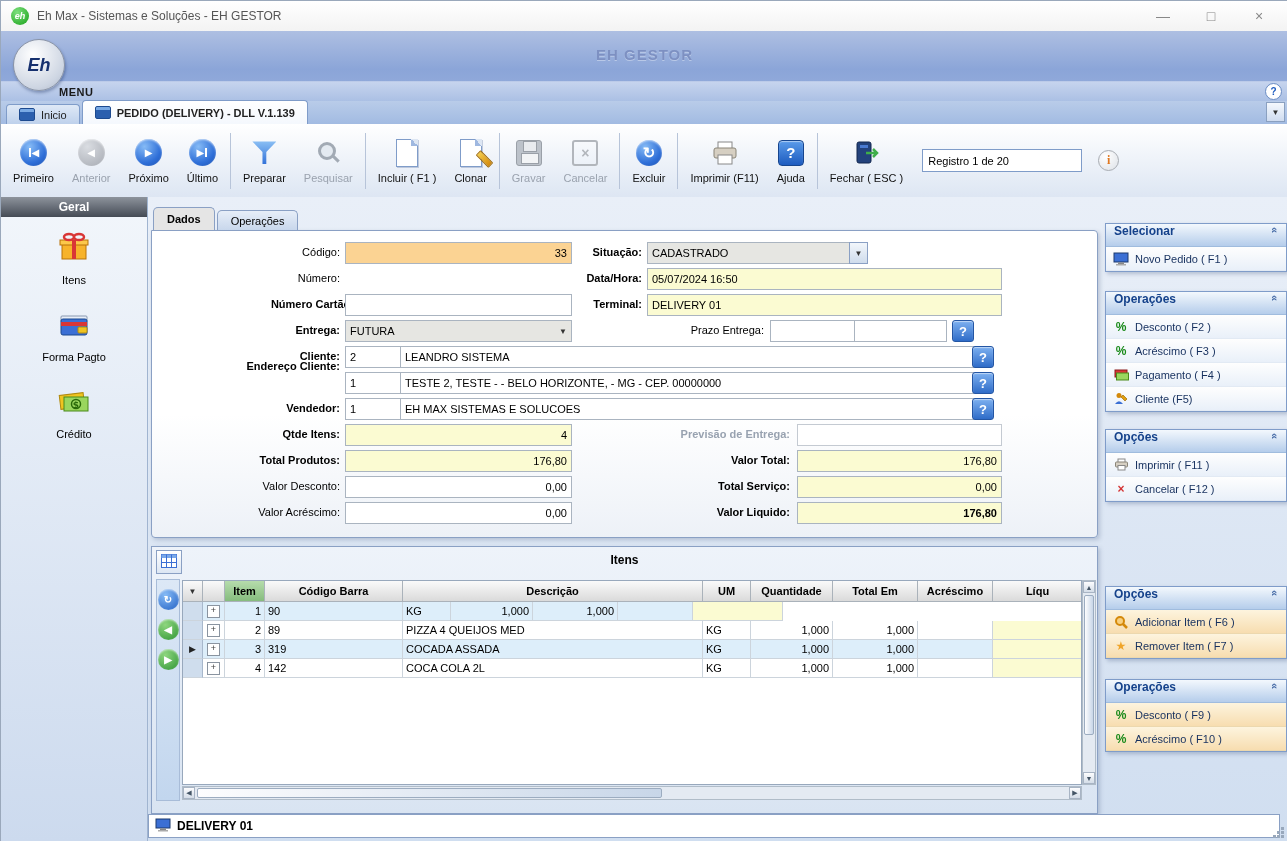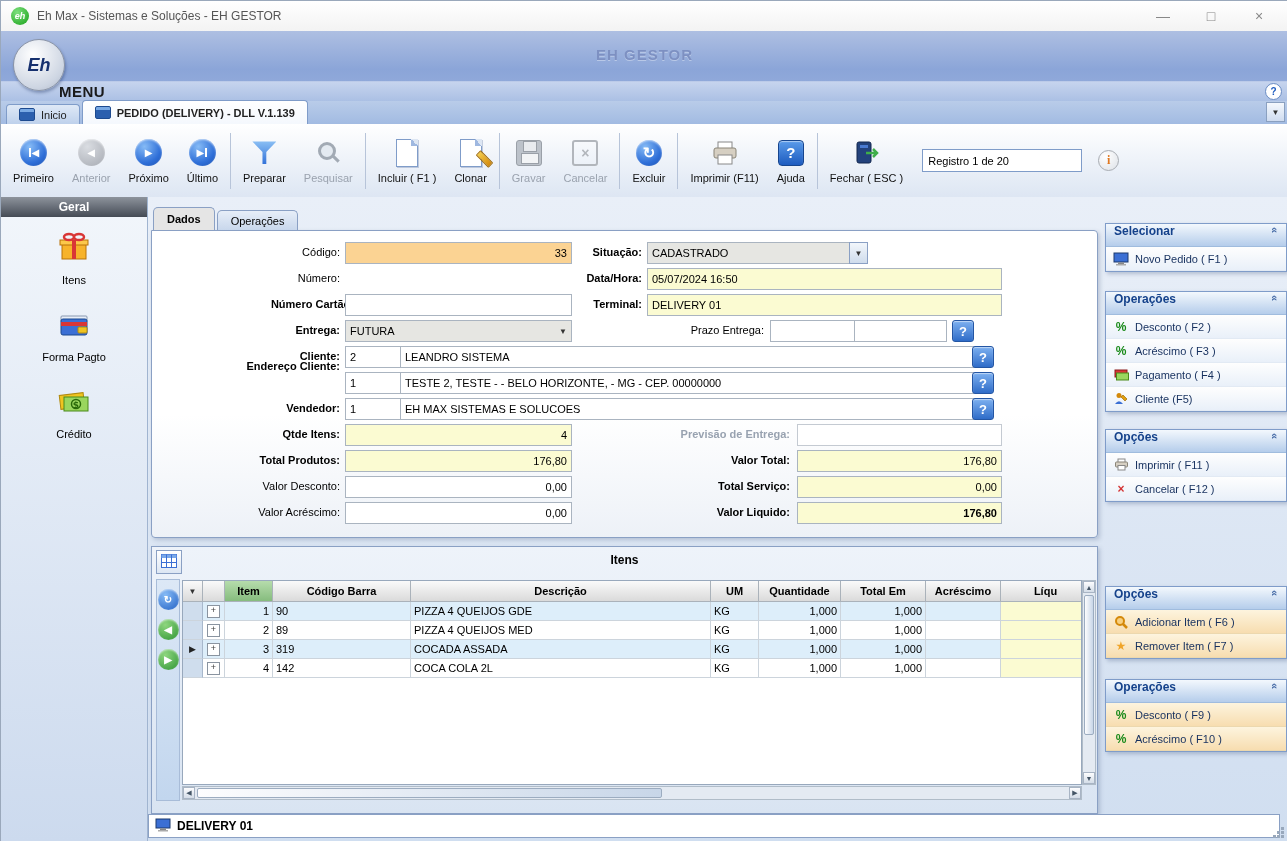--- a/index.html
+++ b/index.html
@@ -10,21 +10,21 @@
   .titlebar{position:absolute;left:0;top:0;right:0;height:30px;background:linear-gradient(#ffffff,#f3f3f3);display:flex;align-items:center;padding:0 10px;border-bottom:1px solid #e2e2e2}
   .app-ball{width:18px;height:18px;border-radius:50%;background:radial-gradient(circle at 35% 30%,#7de07d,#18a018);color:#fff;font-weight:bold;font-style:italic;font-size:9px;display:flex;align-items:center;justify-content:center}
   .tb-title{margin-left:8px;color:#555;font-size:12px}
   .win-controls{margin-left:auto;display:flex;align-items:center;gap:26px;color:#888;font-size:14px;padding-right:8px}
   .win-btn{width:22px;text-align:center}
 
   
   .app-header{position:absolute;left:0;top:30px;right:0;height:70px;background:linear-gradient(#aebfe2,#8ba5d8 55%,#97aedd)}
   .app-title{position:absolute;left:0;right:0;top:15px;text-align:center;color:#7d90c2;font-size:15px;font-weight:bold;letter-spacing:1px;text-shadow:0 1px 0 rgba(255,255,255,.35)}
   .menu-strip{position:absolute;left:0;right:0;bottom:0;height:19px;background:linear-gradient(#c6d4ee,#abc0e4);border-top:1px solid #bccbe9;display:flex;align-items:center}
-  .menu-label{margin-left:58px;font-size:15px;font-weight:bold;color:#1a1a1a;letter-spacing:.5px}
+  .menu-label{margin-left:58px;font-size:11px;font-weight:bold;color:#1a1a1a;letter-spacing:.5px}
   .eh-logo{position:absolute;left:12px;top:8px;width:50px;height:50px;border-radius:50%;background:radial-gradient(circle at 38% 30%,#ffffff,#cdd5e2 70%,#aab4c6);border:1px solid #8a94a6;color:#16306e;font-weight:bold;font-style:italic;font-size:18px;display:flex;align-items:center;justify-content:center;z-index:5;box-shadow:1px 2px 3px rgba(20,40,90,.35)}
   .help-circle{margin-left:auto;margin-right:6px;width:15px;height:15px;border-radius:50%;background:#fff;border:1px solid #6a8cc4;color:#1d5bbf;font-weight:bold;font-size:10px;display:flex;align-items:center;justify-content:center}
 
   
   .tabbar{position:absolute;left:0;top:100px;right:0;height:23px;background:linear-gradient(#b9cce9,#a2bbe2);display:flex;align-items:flex-end;padding-left:5px;gap:2px}
   .tab{height:19px;display:flex;align-items:center;gap:6px;padding:0 12px;border:1px solid #7f9cc9;border-bottom:none;border-radius:4px 4px 0 0;background:linear-gradient(#dfe9f6,#bed1ec);color:#222;white-space:nowrap}
   .tab.active{height:23px;background:linear-gradient(#ffffff,#f4f8fd);font-weight:bold}
   .tab-icon{width:14px;height:11px;background:linear-gradient(#79a9e4 30%,#2b5fae 30%);border:1px solid #1d4a8f;border-radius:2px}
   .tab-dd{position:absolute;right:3px;bottom:2px;width:17px;height:18px;border:1px solid #8aa0c0;background:linear-gradient(#f4f8fd,#cfdcf0);display:flex;align-items:center;justify-content:center;font-size:8px;color:#333}
 
@@ -107,21 +107,21 @@
   .ghcell{display:flex;align-items:center;justify-content:center;font-weight:bold;font-size:11px;background:linear-gradient(#fafafa,#dadada);border-right:1px solid #aab2ba;border-bottom:1px solid #aab2ba;box-sizing:border-box;overflow:hidden;white-space:nowrap;flex:none}
   .ghcell.green{background:linear-gradient(#b6dcac,#86bc7e)}
   .g-row{display:flex;height:19px}
   .gcell{display:flex;align-items:center;padding:0 3px;font-size:11px;border-right:1px solid #ccd4dc;border-bottom:1px solid #ccd4dc;box-sizing:border-box;overflow:hidden;white-space:nowrap;flex:none;background:#fff}
   .g-row.stripe .gcell{background:#ddeefa}
   .gcell.liq{background:#fbfbd2 !important}
   .gcell.ind{background:#cfdded !important;border-right:1px solid #a8b8cc;justify-content:center;padding:0;font-size:9px;color:#222}
   .gcell.num{justify-content:flex-end}
   .expbox{width:11px;height:11px;border:1px solid #8a94a0;background:#fff;font-size:9px;line-height:9px;text-align:center;color:#444;margin:0 auto}
   .corner-arrow{font-size:8px;color:#333}
-  .gc0{width:20px}.gc1{width:22px}.gc2{width:48px}.gc3{width:138px}.gc4{width:300px}.gc5{width:48px}.gc6{width:82px}.gc7{width:85px}.gc8{width:75px}.gc9{width:90px}
+  .gc0{width:20px}.gc1{width:22px}.gc2{width:40px}.gc3{width:138px}.gc4{width:300px}.gc5{width:48px}.gc6{width:82px}.gc7{width:85px}.gc8{width:75px}.gc9{width:90px}
   .vscroll{position:absolute;left:930px;top:33px;width:14px;height:205px;background:#e4eaf2;border:1px solid #b0bcc8;box-sizing:border-box}
   .hscroll{position:absolute;left:30px;top:239px;width:900px;height:14px;background:#e4eaf2;border:1px solid #b0bcc8;box-sizing:border-box}
   .sc-btn{position:absolute;width:12px;height:12px;background:linear-gradient(#fdfdfe,#d4dde8);border:1px solid #a8b4c4;display:flex;align-items:center;justify-content:center;font-size:7px;color:#456;box-sizing:border-box}
   .sc-thumb{position:absolute;background:linear-gradient(90deg,#fdfdfe,#c8d6e8);border:1px solid #9cacc0;border-radius:2px;box-sizing:border-box}
 
   
   .statusbar{position:absolute;left:147px;top:813px;width:1132px;height:24px;background:#fff;border:1px solid #8aa0c4;display:flex;align-items:center;gap:6px;padding:0 6px;box-sizing:border-box}
   .statusbar .st-text{font-weight:bold;font-size:12px}
   .resize-grip{position:absolute;right:4px;bottom:4px;width:12px;height:12px}
   .resize-grip::before{content:"";position:absolute;right:0;bottom:0;width:3px;height:3px;background:#98a8bc;box-shadow:0 -4px 0 #98a8bc,0 -8px 0 #98a8bc,-4px 0 0 #98a8bc,-4px -4px 0 #98a8bc,-8px 0 0 #98a8bc}
@@ -484,21 +484,20 @@
         <div class="ghcell gc8">Acréscimo</div>
         <div class="ghcell gc9">Líqu</div>
       </div>
       <div class="g-row stripe">
         <div class="gcell gc0 ind"></div>
         <div class="gcell gc1">
             <span class="expbox">+</span>
           </div>
         <div class="gcell gc2 num">1</div>
         <div class="gcell gc3">90</div>
-        <div class="gcell gc4">PIZZA 4 QUEIJOS GDE</div>
         <div class="gcell gc5">KG</div>
         <div class="gcell gc6 num">1,000</div>
         <div class="gcell gc7 num">1,000</div>
         <div class="gcell gc8"></div>
         <div class="gcell gc9 liq"></div>
       </div>
       <div class="g-row">
         <div class="gcell gc0 ind"></div>
         <div class="gcell gc1">
             <span class="expbox">+</span>

